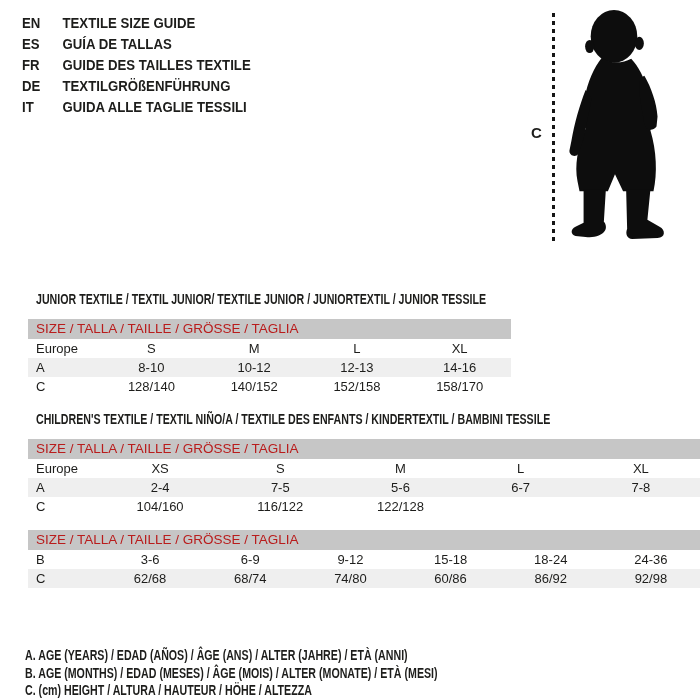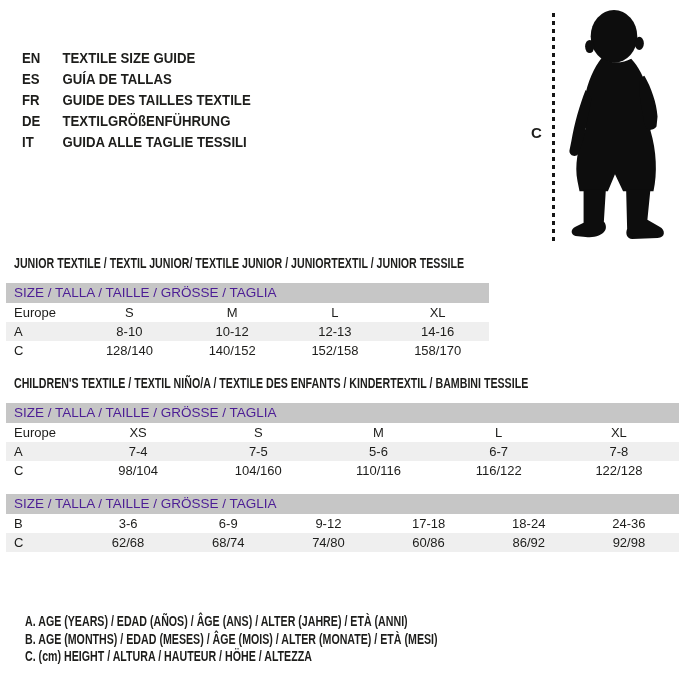--- a/index.html
+++ b/index.html
@@ -1,56 +1,56 @@
 <!DOCTYPE html>
 <html><head>
 <meta charset="utf-8">
 <style>
   * { margin:0; padding:0; box-sizing:border-box; }
   html,body { width:700px; height:700px; background:#ffffff; }
   body { font-family:"Liberation Sans", sans-serif; color:#1d1d1b; position:relative; overflow:hidden; }
   .page { position:absolute; inset:0; background:#fff; }
 
   
-  .languages { position:absolute; left:22px; top:12px;margin-top:35px; }
+  .languages { position:absolute; left:22px; top:12px; }
   .lang-row { display:grid; grid-template-columns:46px auto; line-height:21px;
               font-weight:bold; font-size:15px; transform:scaleX(0.88); transform-origin:left center;
               white-space:nowrap; }
 
   
   .figure { position:absolute; left:0; top:0; width:700px; height:250px; }
   .c-label { position:absolute; left:531px; top:124px; font-weight:bold; font-size:15px; }
   .dash-line { position:absolute; left:552px; top:13px; width:3px; height:231px;
                background:repeating-linear-gradient(to bottom,#161616 0 4px, transparent 4px 8px); }
   .toddler { position:absolute; left:562px; top:9px; width:108px; height:233px; }
 
   
-  .sec { position:absolute; left:6px; }
+  .sec { position:absolute; left:28px;margin-top:36px; }
   .sec-junior   { top:255px; width:483px; }
   .sec-children { top:375px; width:673px; }
   .sec-babies   { top:494px; width:673px; }
   .sec-heading { font-weight:bold; font-size:14px; line-height:17px; white-space:nowrap;
                  transform:scaleX(0.76); transform-origin:left center; margin-left:8px; }
   .sec-junior .sec-heading, .sec-children .sec-heading { margin-bottom:11px; }
   .sec-babies .heading-block { margin-bottom:14px; }
   .sec-babies .sec-heading { line-height:18px; margin-bottom:0; }
 
   .size-table { width:100%; font-size:13px; }
   .t-head { height:20px; line-height:20px; background:#c6c6c6; padding-left:8px;
-            font-size:13.5px; color:#4c1d95; }
+            font-size:13.5px; color:#b91c1c; }
   .t-row { display:grid; height:19px; line-height:19px; }
   .cols-4 .t-row { grid-template-columns:72px repeat(4,1fr); }
   .cols-5 .t-row { grid-template-columns:72px repeat(5,1fr); }
   .cols-6 .t-row { grid-template-columns:72px repeat(6,1fr); }
   .t-row.shaded { background:#efefef; }
   .t-label { padding-left:8px; text-align:left; }
   .t-cell { text-align:center; }
 
   
-  .notes { position:absolute; left:25px; top:613px; }
+  .notes { position:absolute; left:25px; top:647px; }
   .note-line { font-weight:bold; font-size:14px; line-height:17.5px; white-space:nowrap;
                transform:scaleX(0.76); transform-origin:left center; }
 </style>
 </head>
 <body>
 
 <div class="page">
 
   <div class="languages">
     <div class="lang-row">
@@ -127,46 +127,44 @@
         <div class="t-row">
           <span class="t-label">Europe</span>
           <span class="t-cell">XS</span>
           <span class="t-cell">S</span>
           <span class="t-cell">M</span>
           <span class="t-cell">L</span>
           <span class="t-cell">XL</span>
         </div>
         <div class="t-row shaded">
           <span class="t-label">A</span>
-          <span class="t-cell">7-4</span>
+          <span class="t-cell">2-4</span>
           <span class="t-cell">7-5</span>
           <span class="t-cell">5-6</span>
           <span class="t-cell">6-7</span>
           <span class="t-cell">7-8</span>
         </div>
         <div class="t-row">
           <span class="t-label">C</span>
-          <span class="t-cell">98/104</span>
           <span class="t-cell">104/160</span>
-          <span class="t-cell">110/116</span>
           <span class="t-cell">116/122</span>
           <span class="t-cell">122/128</span>
         </div>
       </div>
   </section>
 
   <section class="sec sec-babies">
     <div class="size-table cols-6">
         <div class="t-head">SIZE / TALLA / TAILLE / GRÖSSE / TAGLIA</div>
         <div class="t-row">
           <span class="t-label">B</span>
           <span class="t-cell">3-6</span>
           <span class="t-cell">6-9</span>
           <span class="t-cell">9-12</span>
-          <span class="t-cell">17-18</span>
+          <span class="t-cell">15-18</span>
           <span class="t-cell">18-24</span>
           <span class="t-cell">24-36</span>
         </div>
         <div class="t-row shaded">
           <span class="t-label">C</span>
           <span class="t-cell">62/68</span>
           <span class="t-cell">68/74</span>
           <span class="t-cell">74/80</span>
           <span class="t-cell">60/86</span>
           <span class="t-cell">86/92</span>

